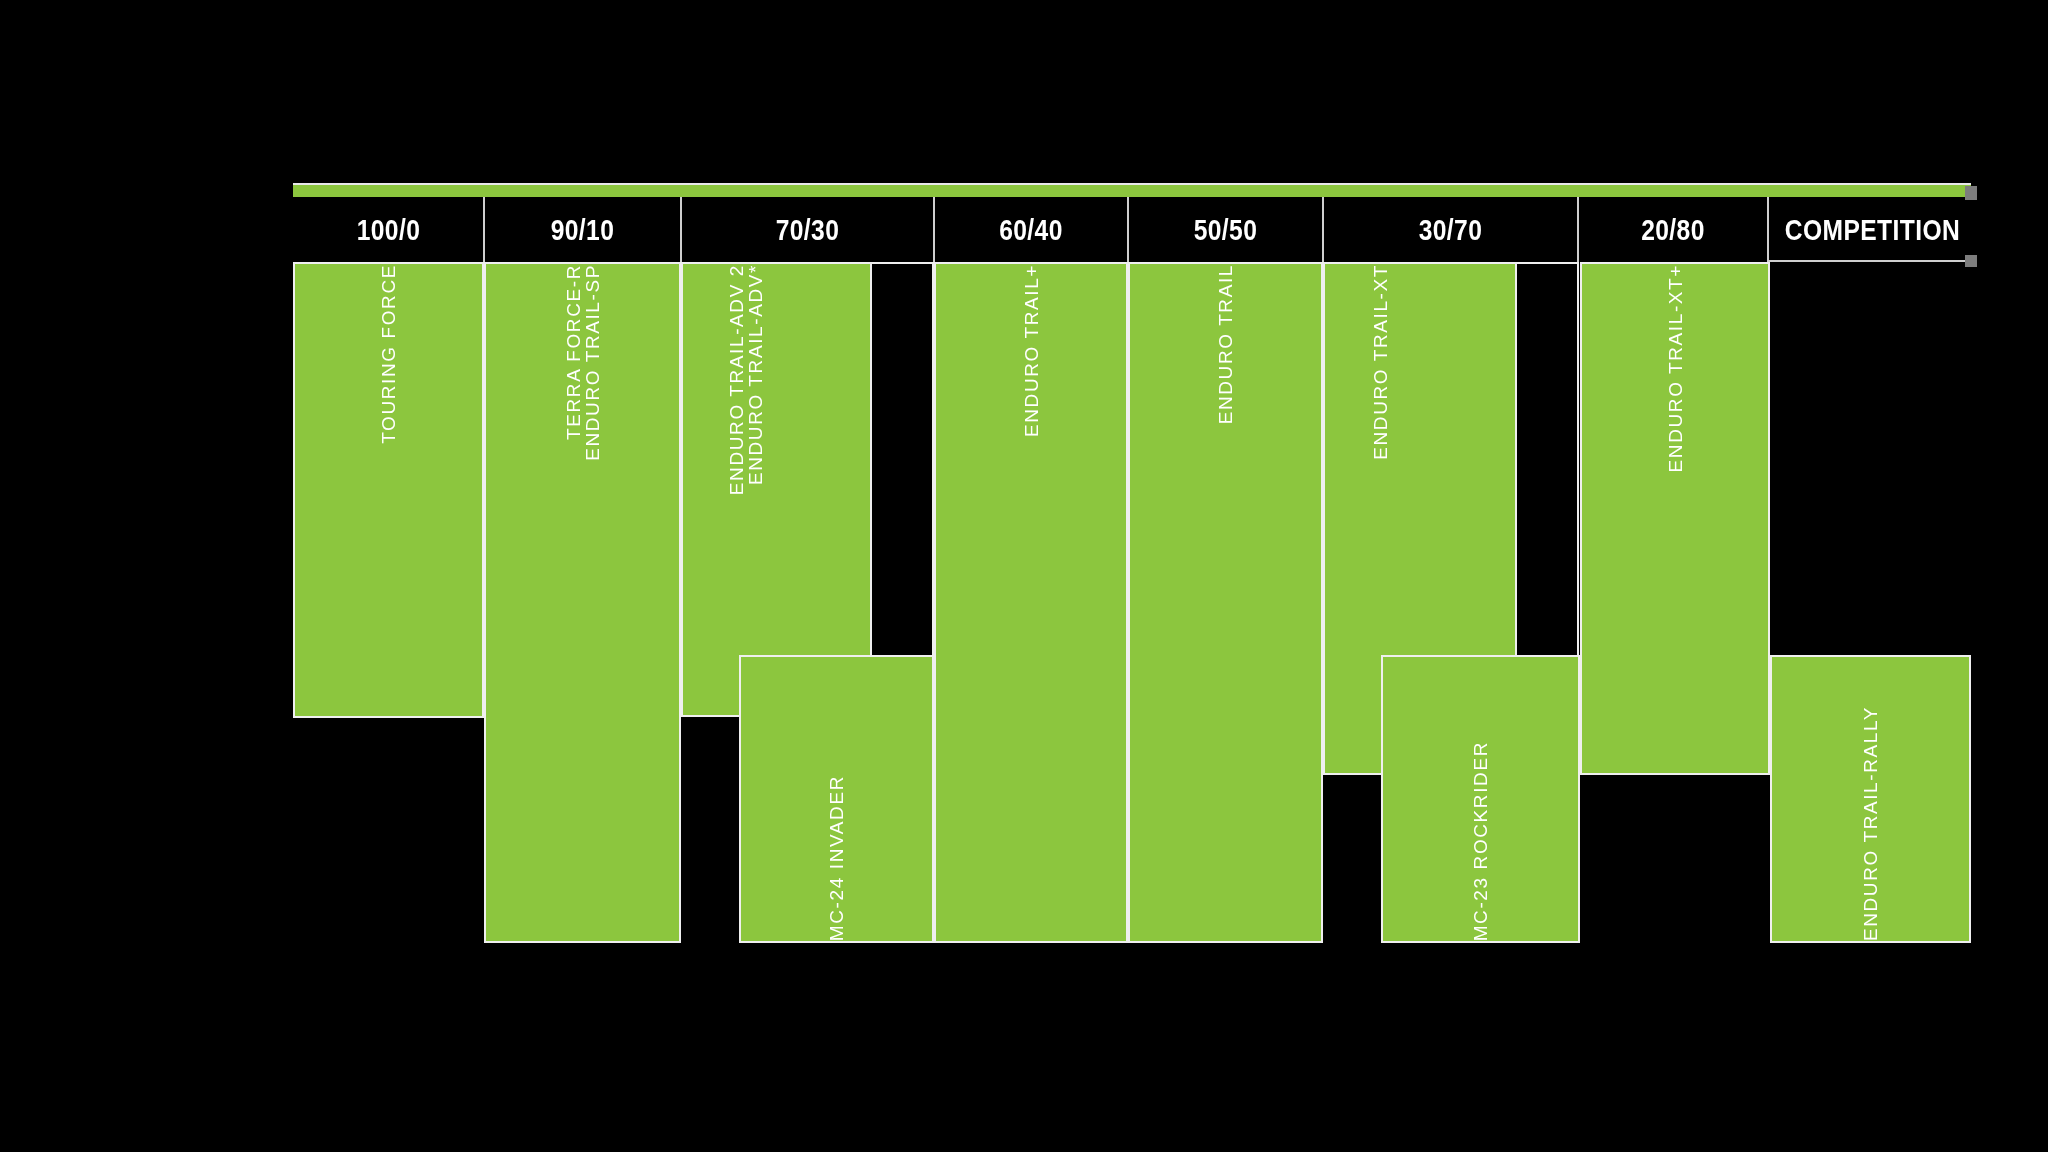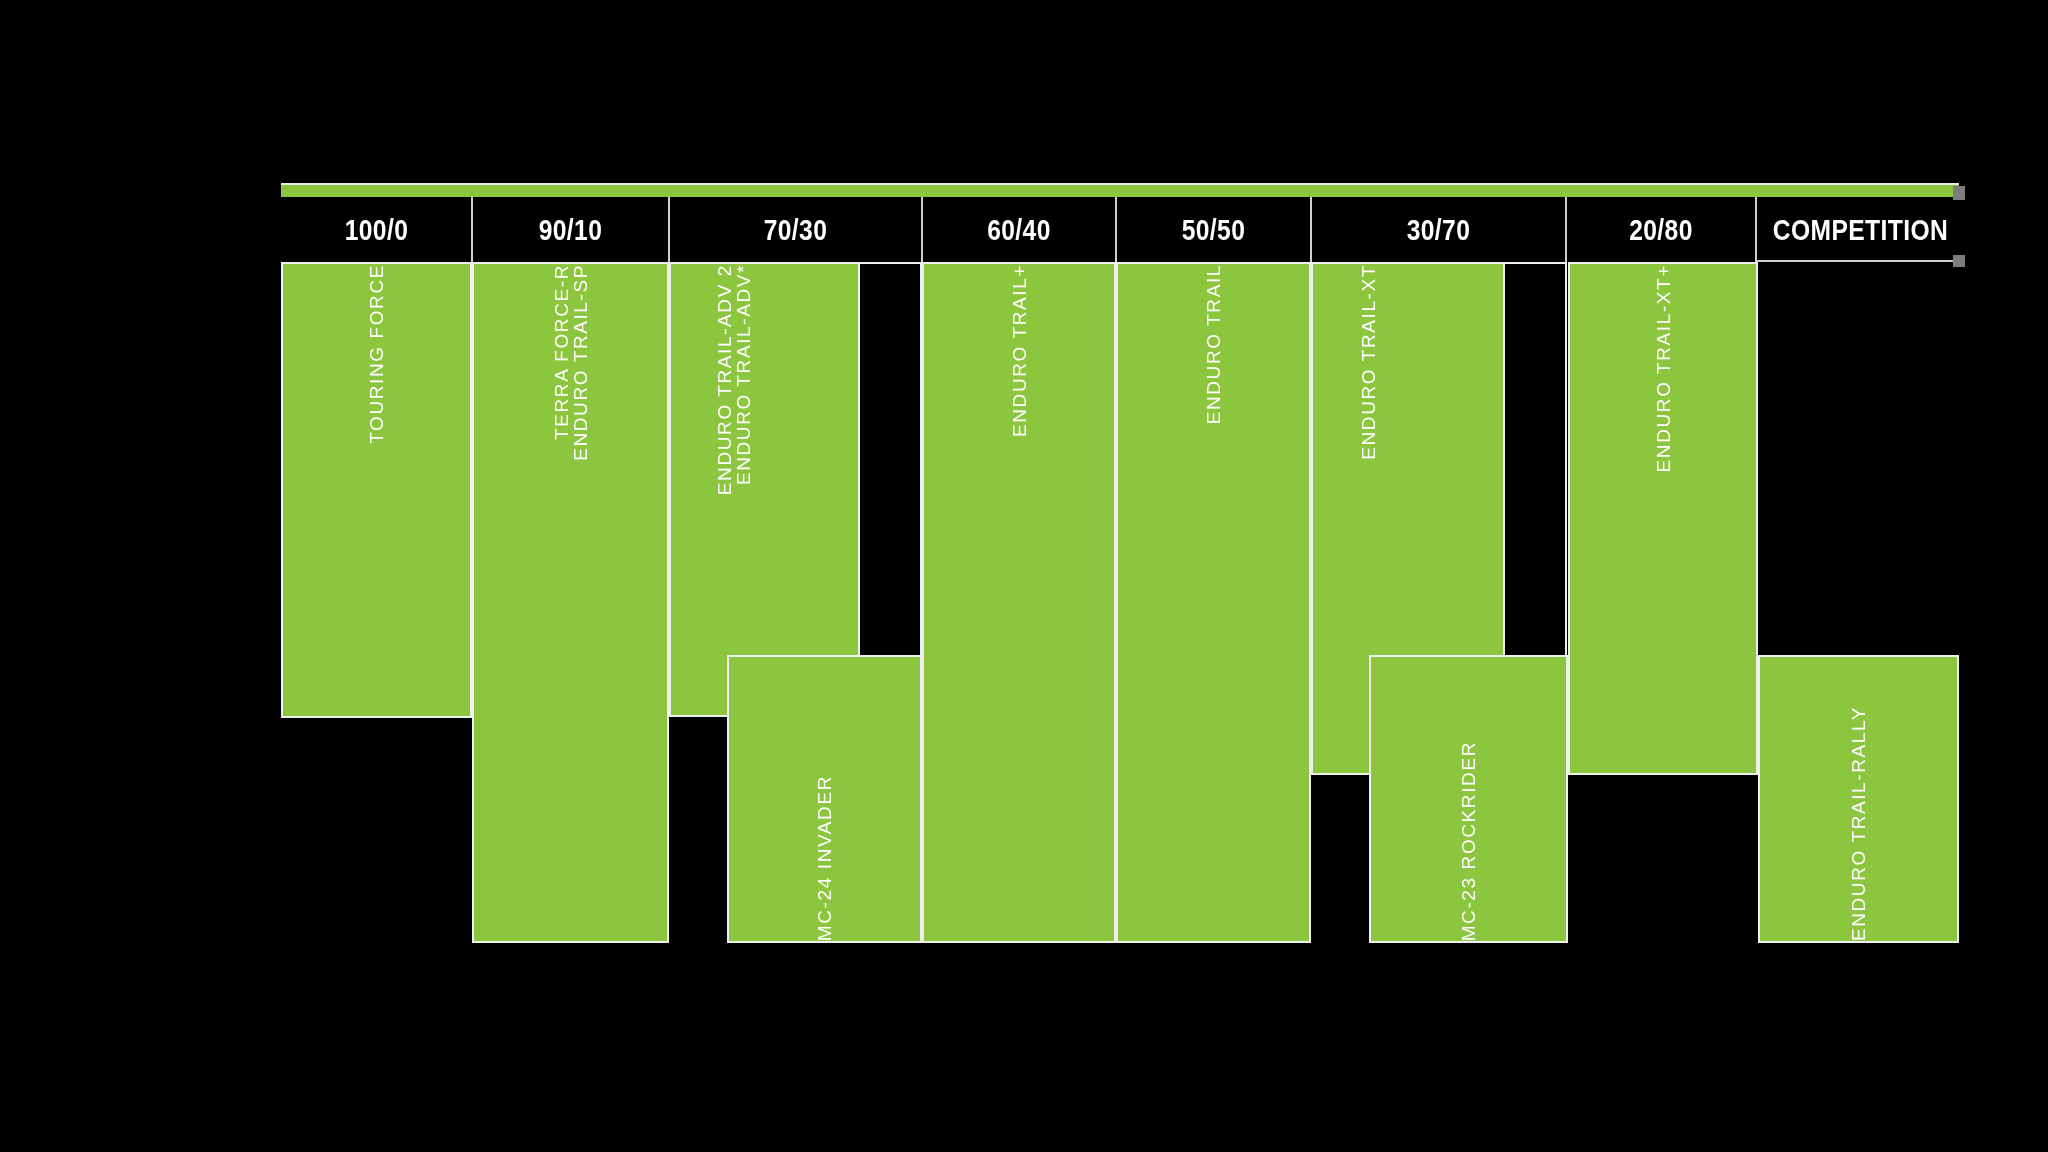--- a/index.html
+++ b/index.html
@@ -1,21 +1,21 @@
 <!DOCTYPE html>
 <html><head>
 <meta charset="utf-8">
 <style>
   html,body{margin:0;padding:0;background:#000;}
   body{
     width:2048px;height:1152px;overflow:hidden;
     font-family:"Liberation Sans", sans-serif;
     background:#000;color:#fff;
   }
-  #chart{position:absolute;left:0;top:0;width:1712px;height:1152px;}
+  #chart{position:absolute;left:12px;top:0;width:1712px;height:1152px;}
 
   
   .top-rule{
     position:absolute;
     background:#8CC63E;
     border-top:2px solid #e8e8e8;
     box-sizing:border-box;
   }
   .top-rule-cap{
     position:absolute;

